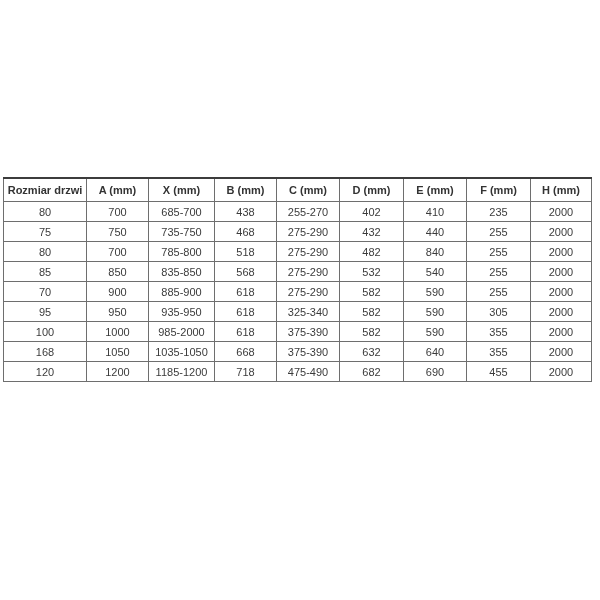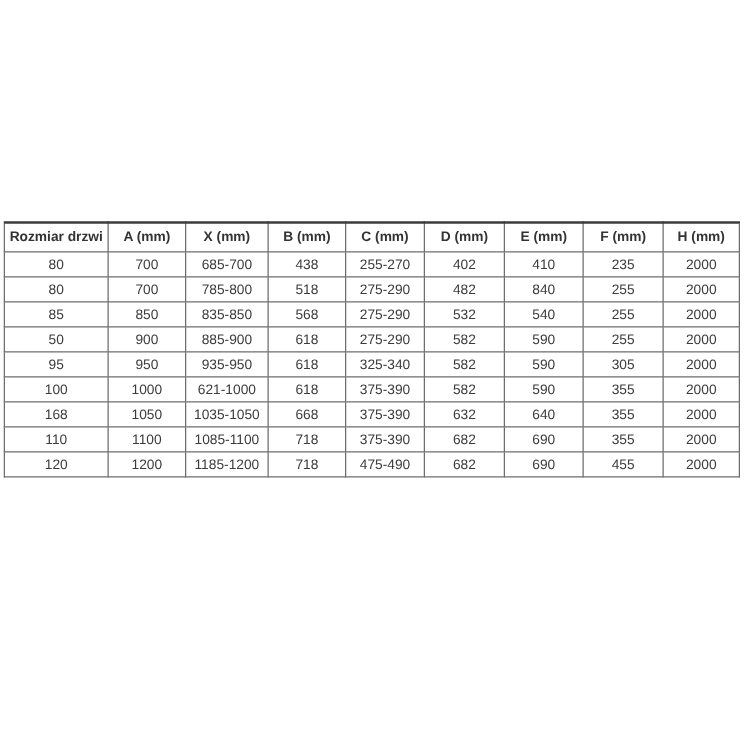--- a/index.html
+++ b/index.html
@@ -81,20 +81,31 @@
           <td>700</td>
           <td>685-700</td>
           <td>438</td>
           <td>255-270</td>
           <td>402</td>
           <td>410</td>
           <td>235</td>
           <td>2000</td>
         </tr>
         <tr>
+          <td>75</td>
+          <td>750</td>
+          <td>735-750</td>
+          <td>468</td>
+          <td>275-290</td>
+          <td>432</td>
+          <td>440</td>
+          <td>255</td>
+          <td>2000</td>
+        </tr>
+        <tr>
           <td>80</td>
           <td>700</td>
           <td>785-800</td>
           <td>518</td>
           <td>275-290</td>
           <td>482</td>
           <td>840</td>
           <td>255</td>
           <td>2000</td>
         </tr>
@@ -103,21 +114,21 @@
           <td>850</td>
           <td>835-850</td>
           <td>568</td>
           <td>275-290</td>
           <td>532</td>
           <td>540</td>
           <td>255</td>
           <td>2000</td>
         </tr>
         <tr>
-          <td>50</td>
+          <td>70</td>
           <td>900</td>
           <td>885-900</td>
           <td>618</td>
           <td>275-290</td>
           <td>582</td>
           <td>590</td>
           <td>255</td>
           <td>2000</td>
         </tr>
         <tr>
@@ -127,51 +138,40 @@
           <td>618</td>
           <td>325-340</td>
           <td>582</td>
           <td>590</td>
           <td>305</td>
           <td>2000</td>
         </tr>
         <tr>
           <td>100</td>
           <td>1000</td>
-          <td>621-1000</td>
+          <td>985-2000</td>
           <td>618</td>
           <td>375-390</td>
           <td>582</td>
           <td>590</td>
           <td>355</td>
           <td>2000</td>
         </tr>
         <tr>
           <td>168</td>
           <td>1050</td>
           <td>1035-1050</td>
           <td>668</td>
           <td>375-390</td>
           <td>632</td>
           <td>640</td>
           <td>355</td>
           <td>2000</td>
         </tr>
         <tr>
-          <td>110</td>
-          <td>1100</td>
-          <td>1085-1100</td>
-          <td>718</td>
-          <td>375-390</td>
-          <td>682</td>
-          <td>690</td>
-          <td>355</td>
-          <td>2000</td>
-        </tr>
-        <tr>
           <td>120</td>
           <td>1200</td>
           <td>1185-1200</td>
           <td>718</td>
           <td>475-490</td>
           <td>682</td>
           <td>690</td>
           <td>455</td>
           <td>2000</td>
         </tr>

